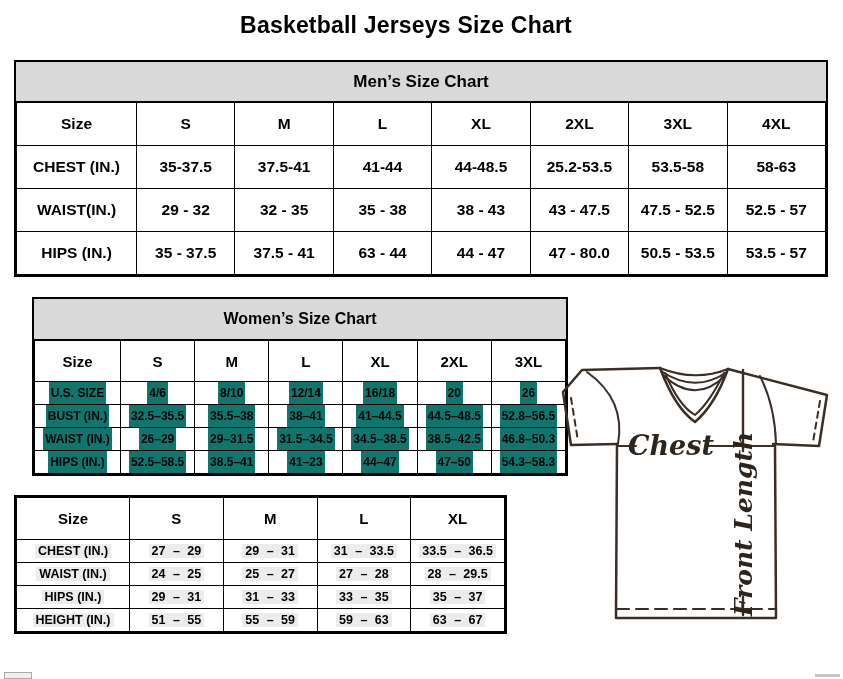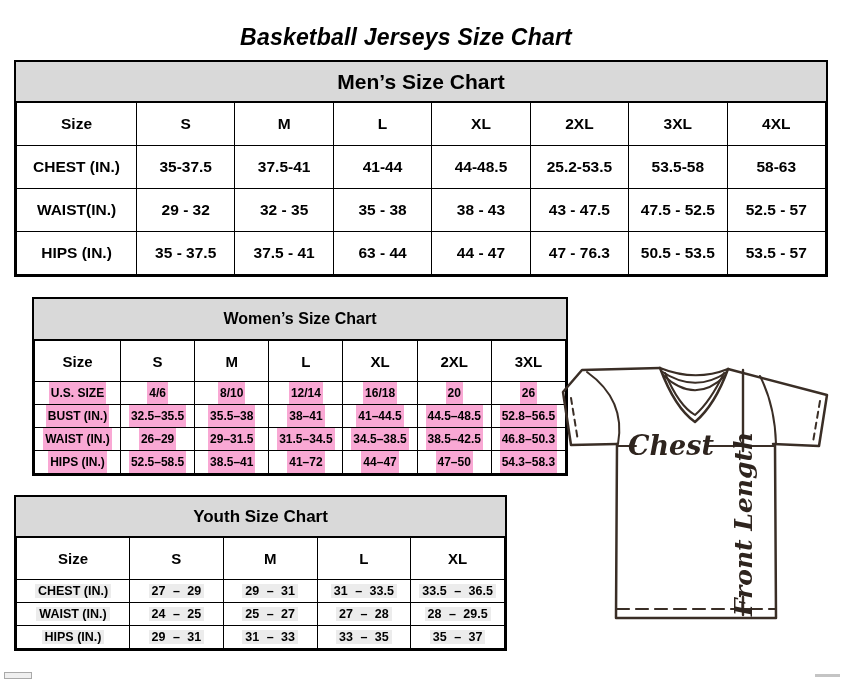--- a/index.html
+++ b/index.html
@@ -2,50 +2,50 @@
 <html><head>
 <meta charset="utf-8">
 <style>
   * { margin:0; padding:0; box-sizing:border-box; }
   html,body { background:#fff; }
   .page {
     position:relative; width:843px; height:679px; background:#ffffff;
     font-family:"Liberation Sans", sans-serif; color:#000; overflow:hidden;
   }
   .page-title {
-    position:absolute; top:24px; left:0; width:812px; text-align:center;
-    font-size:23px; font-weight:bold; letter-spacing:0.2px;font-style:italic;
+    position:absolute; top:12px; left:0; width:812px; text-align:center;
+    font-size:23px; font-weight:bold; letter-spacing:0.2px;
   }
   .size-chart {
     position:absolute; border:2px solid #000; background:#fff;
   }
   .chart-title {
     background:#d9d9d9; border-bottom:1px solid #000;
     display:flex; align-items:center; justify-content:center;
     font-weight:bold;
   }
   table { border-collapse:collapse; table-layout:fixed; width:100%; }
   th, td {
     border:1px solid #000; text-align:center; vertical-align:middle;
     font-weight:bold; padding:0; overflow:hidden; white-space:nowrap;
   }
   tr > *:first-child { }
   
   .mens { left:14px; top:60px; width:814px; }
-  .mens .chart-title { height:40px; font-size:21px; }
+  .mens .chart-title { height:40px; font-size:17px; }
   .mens th { height:43px; font-size:15.5px; }
   .mens td { height:43px; font-size:15.5px; }
   .mens th:first-child, .mens td:first-child { width:120px; }
   
   .womens { left:32px; top:297px; width:536px; }
   .womens .chart-title { height:41px; font-size:16px; }
   .womens th { height:41px; font-size:15px; }
   .womens td { height:23px; font-size:12px; }
   .womens th:first-child, .womens td:first-child { width:86px; }
-  .womens tbody .cell-text { background:#f9a8d4; padding:16px 2px;border-radius:6px; }
+  .womens tbody .cell-text { background:#0f766e; padding:16px 2px;border-radius:6px; }
   
   .youth { left:14px; top:495px; width:493px; }
   .youth .chart-title { height:40px; font-size:17px; }
   .youth th { height:42px; font-size:15px; }
   .youth td { height:23px; font-size:12.5px; }
   .youth th:first-child, .youth td:first-child { width:113px; }
   .youth tbody .cell-text { background:#ececec; padding:0 3px; }
   .youth tbody td:not(:first-child) { word-spacing:4px; }
   
   .jersey-wrap { position:absolute; left:560px; top:356px; width:280px; height:268px; }
@@ -102,21 +102,21 @@
               <td><span class="cell-text">43 - 47.5</span></td>
               <td><span class="cell-text">47.5 - 52.5</span></td>
               <td><span class="cell-text">52.5 - 57</span></td>
             </tr>
             <tr>
               <td><span class="cell-text">HIPS (IN.)</span></td>
               <td><span class="cell-text">35 - 37.5</span></td>
               <td><span class="cell-text">37.5 - 41</span></td>
               <td><span class="cell-text">63 - 44</span></td>
               <td><span class="cell-text">44 - 47</span></td>
-              <td><span class="cell-text">47 - 76.3</span></td>
+              <td><span class="cell-text">47 - 80.0</span></td>
               <td><span class="cell-text">50.5 - 53.5</span></td>
               <td><span class="cell-text">53.5 - 57</span></td>
             </tr>
           </tbody>
         </table>
       </div>
   </div>
 
   <div class="size-chart womens">
     <div class="chart-title">Women’s Size Chart</div>
@@ -158,32 +158,31 @@
               <td><span class="cell-text">29–31.5</span></td>
               <td><span class="cell-text">31.5–34.5</span></td>
               <td><span class="cell-text">34.5–38.5</span></td>
               <td><span class="cell-text">38.5–42.5</span></td>
               <td><span class="cell-text">46.8–50.3</span></td>
             </tr>
             <tr>
               <td><span class="cell-text">HIPS (IN.)</span></td>
               <td><span class="cell-text">52.5–58.5</span></td>
               <td><span class="cell-text">38.5–41</span></td>
-              <td><span class="cell-text">41–72</span></td>
+              <td><span class="cell-text">41–23</span></td>
               <td><span class="cell-text">44–47</span></td>
               <td><span class="cell-text">47–50</span></td>
               <td><span class="cell-text">54.3–58.3</span></td>
             </tr>
           </tbody>
         </table>
       </div>
   </div>
 
   <div class="size-chart youth">
-    <div class="chart-title">Youth Size Chart</div>
     <div>
         <table>
           <thead>
             <tr>
               <th>Size</th>
               <th>S</th>
               <th>M</th>
               <th>L</th>
               <th>XL</th>
             </tr>
@@ -202,20 +201,27 @@
               <td><span class="cell-text">25 – 27</span></td>
               <td><span class="cell-text">27 – 28</span></td>
               <td><span class="cell-text">28 – 29.5</span></td>
             </tr>
             <tr>
               <td><span class="cell-text">HIPS (IN.)</span></td>
               <td><span class="cell-text">29 – 31</span></td>
               <td><span class="cell-text">31 – 33</span></td>
               <td><span class="cell-text">33 – 35</span></td>
               <td><span class="cell-text">35 – 37</span></td>
+            </tr>
+            <tr>
+              <td><span class="cell-text">HEIGHT (IN.)</span></td>
+              <td><span class="cell-text">51 – 55</span></td>
+              <td><span class="cell-text">55 – 59</span></td>
+              <td><span class="cell-text">59 – 63</span></td>
+              <td><span class="cell-text">63 – 67</span></td>
             </tr>
           </tbody>
         </table>
       </div>
   </div>
 
   <div class="jersey-wrap">
     <svg viewBox="0 0 280 268" width="280" height="268">
       <g fill="none" stroke="#3a2e26" stroke-width="2.5" stroke-linejoin="round" stroke-linecap="round">
 

